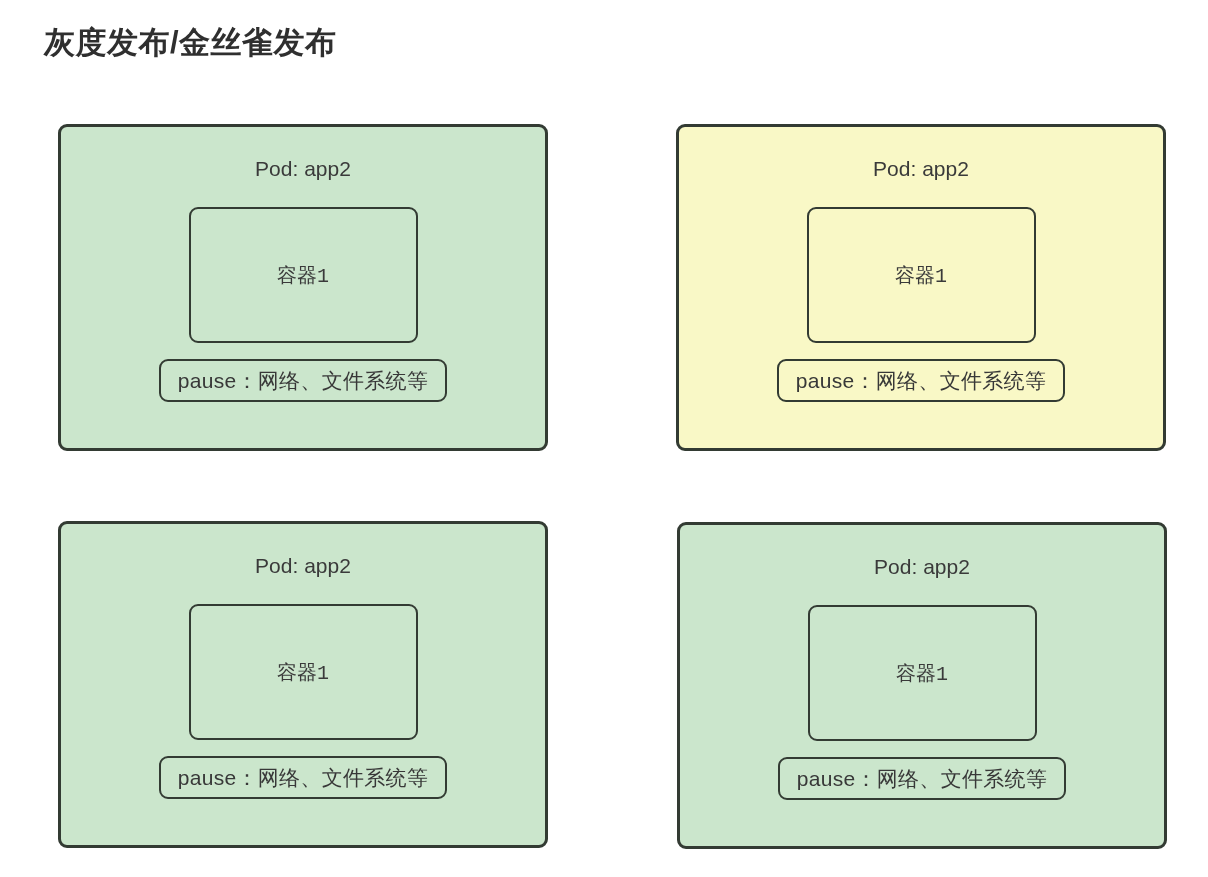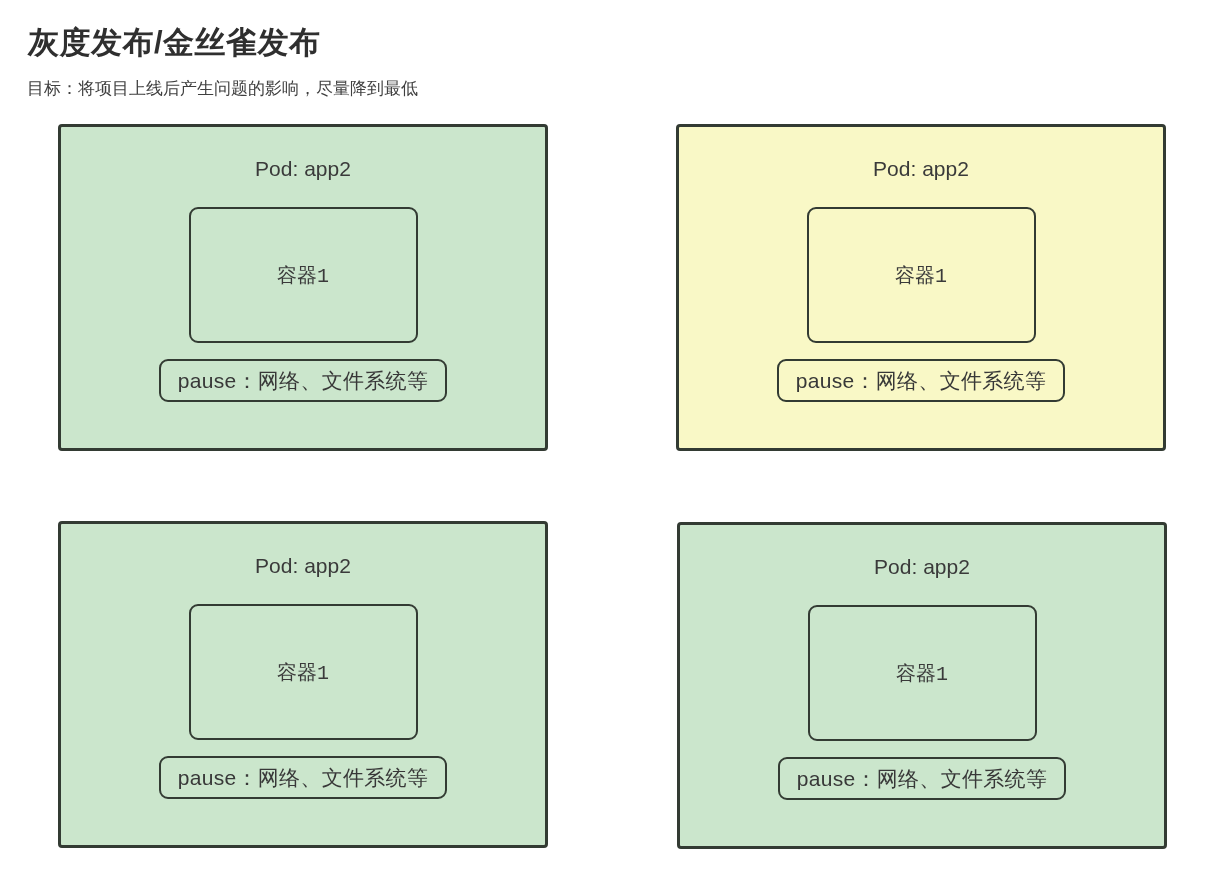--- a/index.html
+++ b/index.html
@@ -12,34 +12,34 @@
   html, body {
     width: 1208px; height: 877px;
     background: #ffffff;
     font-family: "Liberation Sans", "DejaVu Sans", sans-serif;
     color: var(--text);
     overflow: hidden;
   }
   .stage { position: relative; width: 1208px; height: 877px; }
 
   .page-title {
-    position: absolute; left: 28px; top: 22px;
+    position: absolute; left: 44px; top: 22px;
     font-size: 31px; font-weight: 700; color: #2f2f2f;
     letter-spacing: 0.5px;
   }
   .page-subtitle {
     position: absolute; left: 27px; top: 77px;
     font-size: 17px; color: #3f3f3f;
   }
 
   .pod-card {
     position: absolute;
     width: 490px; height: 327px;
     border: 3px solid var(--stroke);
-    border-radius: 4px;
+    border-radius: 9px;
     display: flex; flex-direction: column; align-items: center;
     padding-top: 29px;
   }
   .pod-card[data-variant="green"]  { background: var(--green-fill); }
   .pod-card[data-variant="yellow"] { background: var(--yellow-fill); }
 
   .pos-tl { left: 58px;  top: 124px; }
   .pos-tr { left: 676px; top: 124px; }
   .pos-bl { left: 58px;  top: 521px; }
   .pos-br { left: 677px; top: 522px; }
@@ -69,21 +69,20 @@
     background: transparent;
     white-space: nowrap;
   }
 </style>
 </head>
 <body>
 
 <div class="stage">
 
   <h1 class="page-title">灰度发布/金丝雀发布</h1>
-  <div class="page-subtitle">目标：将项目上线后产生问题的影响，尽量降到最低</div>
 
   <div class="pod-card pos-tl" data-variant="green">
     <div class="pod-title">Pod: app2</div>
     <div class="container-box">
       <span class="container-label">容器1</span>
     </div>
     <div class="pause-box">pause：网络、文件系统等</div>
   </div>
 
   <div class="pod-card pos-tr" data-variant="yellow">

